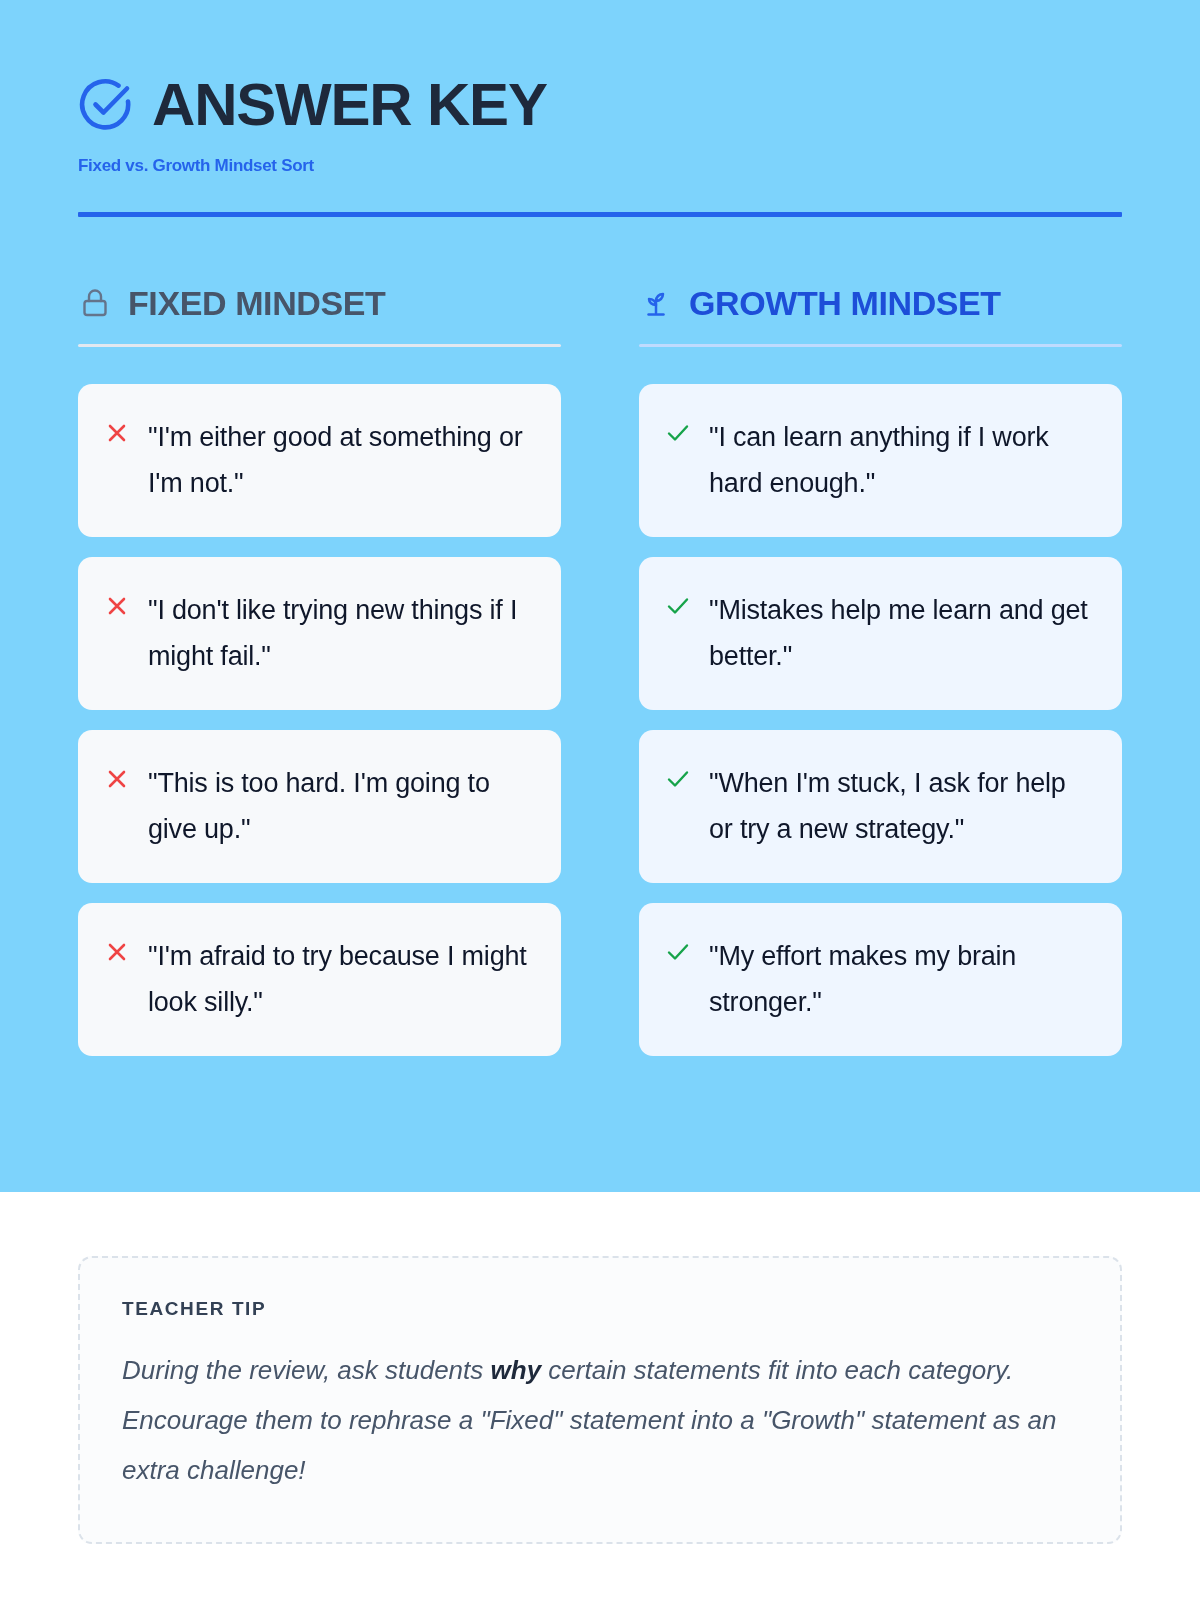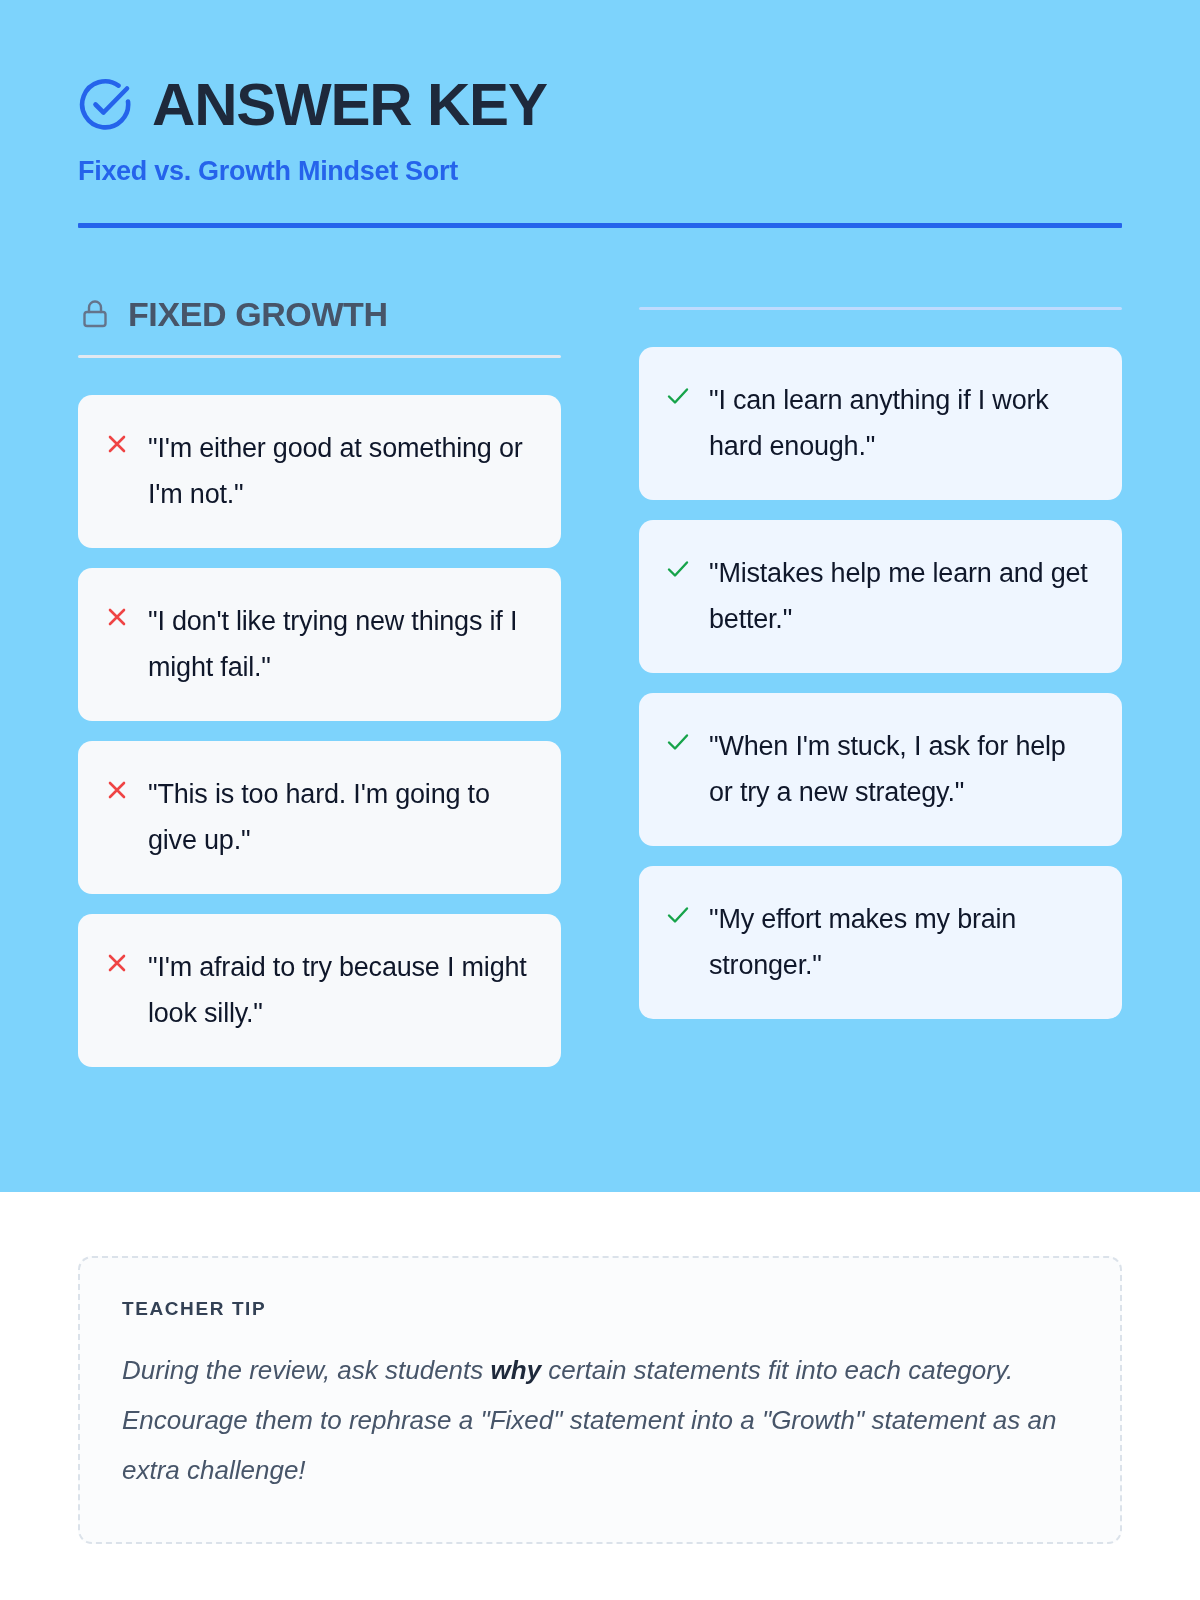--- a/index.html
+++ b/index.html
@@ -47,21 +47,21 @@
     font-size: 60px;
     line-height: 1;
     font-weight: bold;
     letter-spacing: -1.2px;
     color: #1e293b;
     white-space: nowrap;
   }
 
   .subtitle {
     margin-top: 14px;
-    font-size: 27px;
+    font-size: 17px;
     font-weight: bold;
     color: #2563eb;
     letter-spacing: -0.3px;
   }
 
   .header-rule {
     margin-top: 36px;
     height: 5px;
     width: 100%;
     background: #2563eb;
@@ -202,21 +202,21 @@
   <div class="columns">
 
     <div class="column col-fixed">
       <div class="col-head">
         <span class="col-icon">
           <svg viewBox="0 0 34 34" width="34" height="34" fill="none" stroke="#64748b" stroke-width="2.4" stroke-linecap="round" stroke-linejoin="round">
             <rect x="6.5" y="15" width="21" height="14" rx="2.6"></rect>
             <path d="M11 15 V10.5 a6 6 0 0 1 12 0 V15"></path>
           </svg>
         </span>
-        <div class="col-title">FIXED GROWTH</div>
+        <div class="col-title">FIXED MINDSET</div>
       </div>
       <div class="col-rule"></div>
 
       <div class="card-list">
         <div class="card">
           <span class="card-mark">
             <svg viewBox="0 0 24 24" width="24" height="24" fill="none" stroke="#ef4444" stroke-width="2.6" stroke-linecap="round">
               <path d="M5 5 L19 19 M19 5 L5 19"></path>
             </svg>
           </span>
@@ -243,20 +243,31 @@
             <svg viewBox="0 0 24 24" width="24" height="24" fill="none" stroke="#ef4444" stroke-width="2.6" stroke-linecap="round">
               <path d="M5 5 L19 19 M19 5 L5 19"></path>
             </svg>
           </span>
           <span class="card-text">"I'm afraid to try because I might look silly."</span>
         </div>
       </div>
     </div>
 
     <div class="column col-growth">
+      <div class="col-head">
+        <span class="col-icon">
+          <svg viewBox="0 0 34 34" width="34" height="34" fill="none" stroke="#2563eb" stroke-width="2.5" stroke-linecap="round" stroke-linejoin="round">
+            <path d="M17 27 V15"></path>
+            <path d="M17 15 c0-4 3-7 7-7 c0 4-3 7-7 7Z"></path>
+            <path d="M17 19 c-4 0-7-2.6-7-6 c4 0 7 2.6 7 6Z"></path>
+            <path d="M9.5 28.5 H24.5"></path>
+          </svg>
+        </span>
+        <div class="col-title">GROWTH MINDSET</div>
+      </div>
       <div class="col-rule"></div>
 
       <div class="card-list">
         <div class="card">
           <span class="card-mark">
             <svg viewBox="0 0 26 26" width="26" height="26" fill="none" stroke="#16a34a" stroke-width="2.4" stroke-linecap="round" stroke-linejoin="round">
               <path d="M4 13.5 L10 19.5 L22 6.5"></path>
             </svg>
           </span>
           <span class="card-text">"I can learn anything if I work hard enough."</span>

